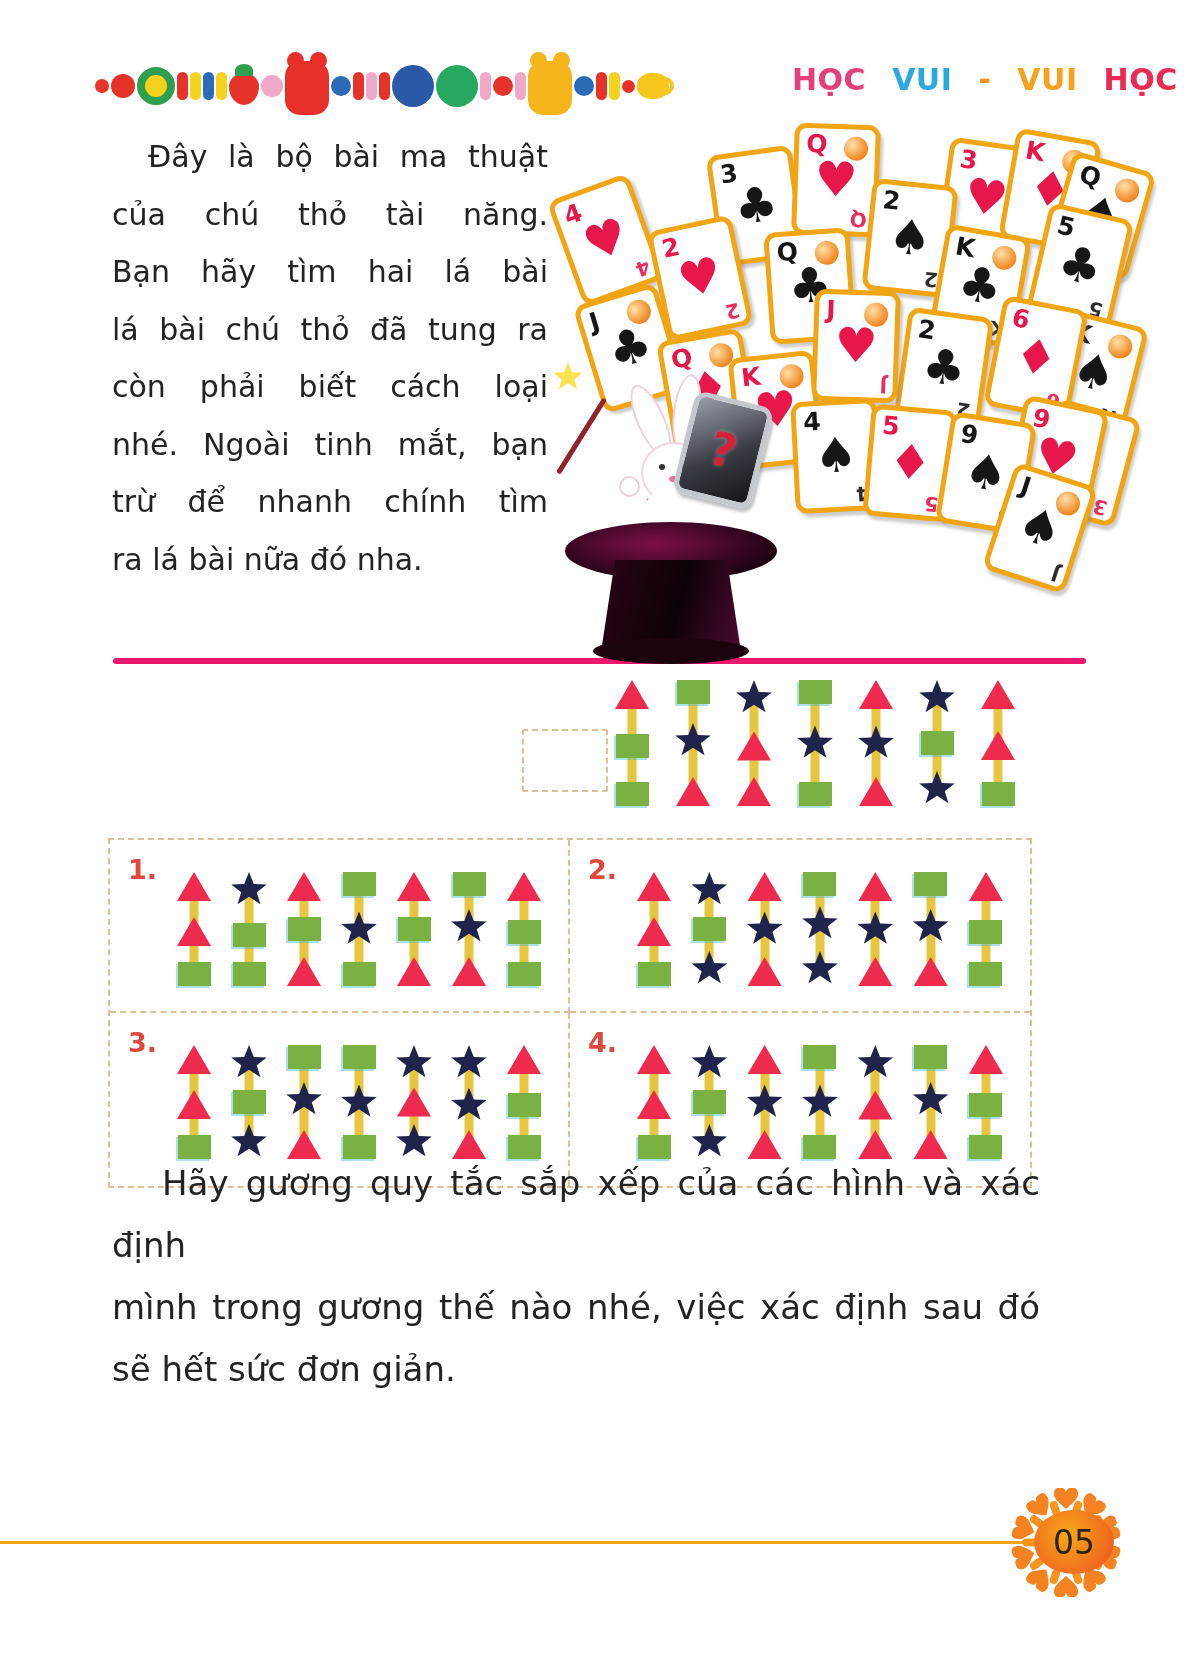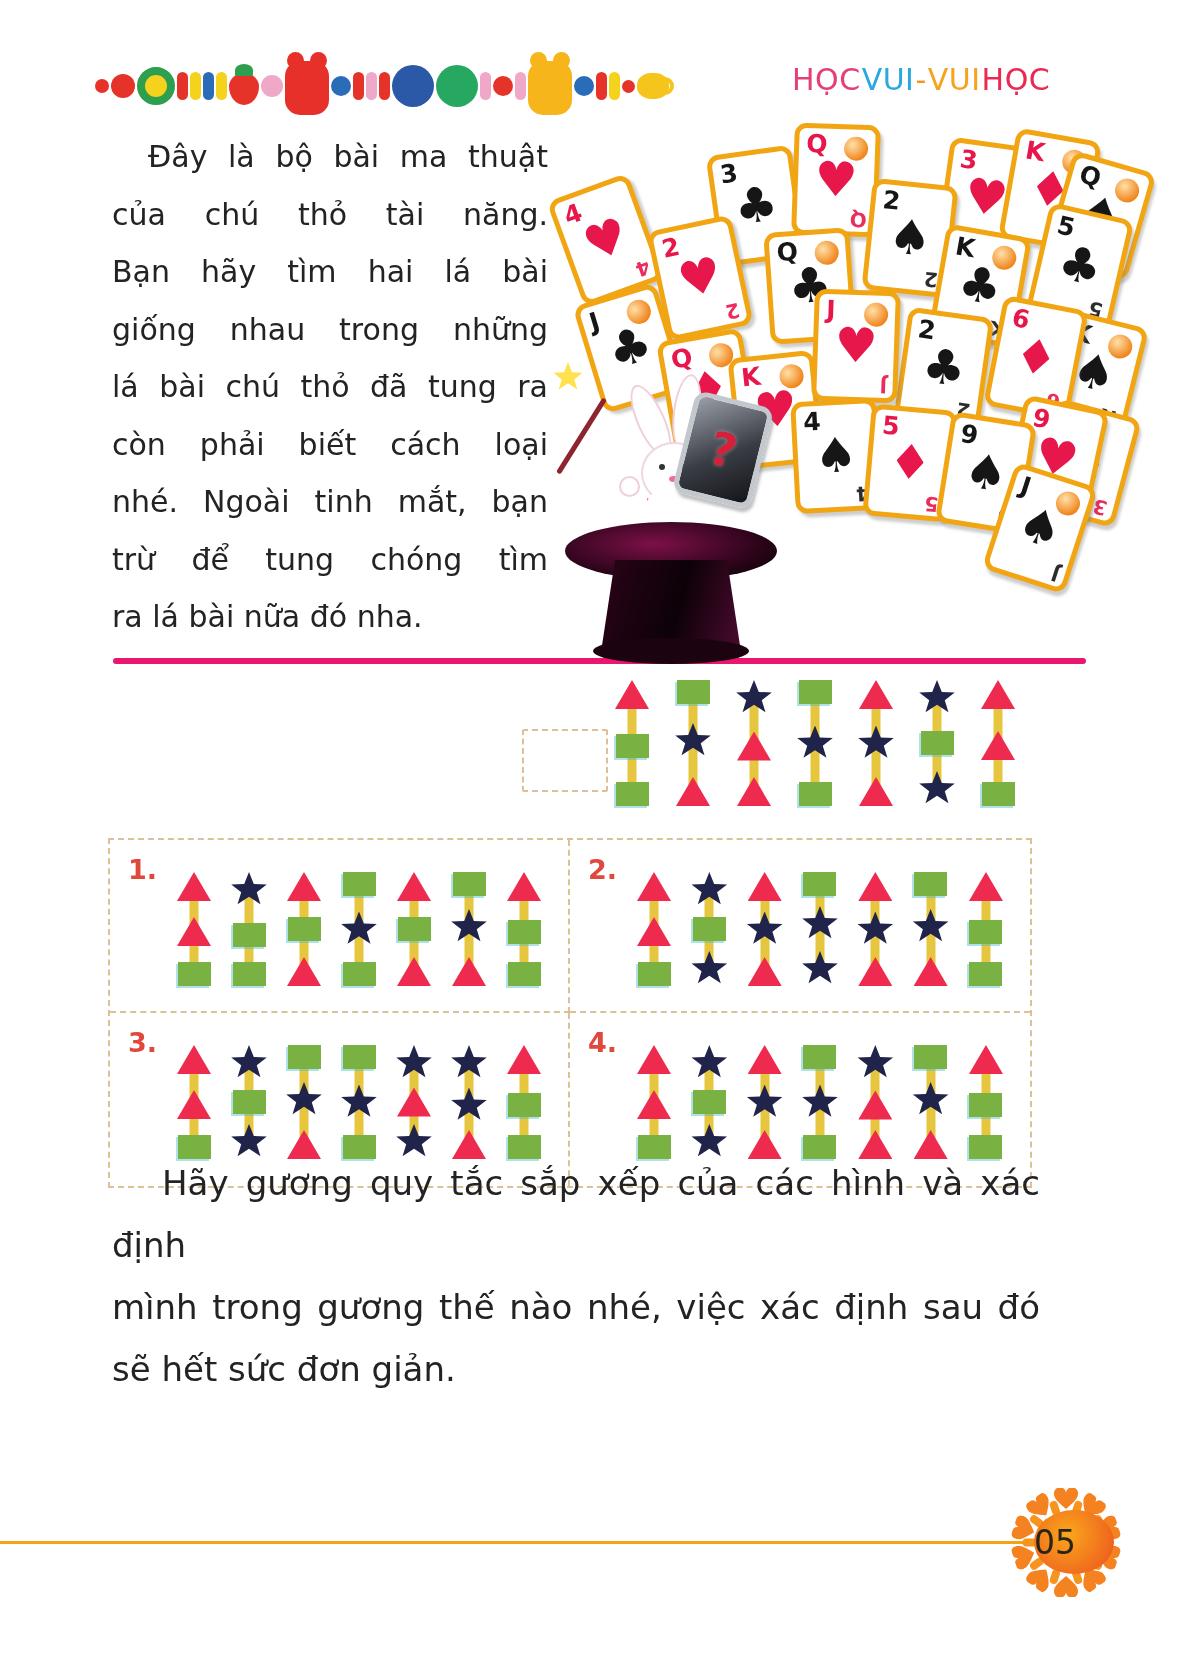--- a/index.html
+++ b/index.html
@@ -14,21 +14,21 @@
   .bead.ring{width:38px;height:38px;border-radius:50%;border:8px solid var(--r);box-sizing:border-box}
   .bead.ball{width:42px;height:42px;border-radius:50%}
   .bead.berry{width:30px;height:32px;border-radius:50% 50% 50% 50%/42% 42% 58% 58%;position:relative;margin-top:6px}
   .bead.berry::before{content:"";position:absolute;left:6px;top:-9px;width:18px;height:12px;background:#2e9e4f;border-radius:50% 50% 10% 10%}
   .bead.bear{width:44px;height:54px;border-radius:15px;position:relative;margin-top:4px}
   .bead.bear::before,.bead.bear::after{content:"";position:absolute;top:-9px;width:17px;height:17px;border-radius:50%;background:var(--c)}
   .bead.bear::before{left:2px}.bead.bear::after{right:2px}
   .bead.elephant{width:32px;height:26px;border-radius:45%;position:relative}
   .bead.elephant::after{content:"";position:absolute;right:-5px;top:4px;width:10px;height:10px;border:4px solid var(--c);border-left-color:transparent;border-radius:50%}
 
-  .title{position:absolute;left:792px;top:62px;font-size:30px;font-weight:normal;letter-spacing:.5px;display:flex;gap:1px;white-space:nowrap}
+  .title{position:absolute;left:792px;top:62px;font-size:30px;font-weight:bold;letter-spacing:.5px;display:flex;gap:26px;white-space:nowrap}
 
   
   .textblock .line{color:#232323;text-align:justify;text-align-last:justify}
   .textblock .line:last-child{text-align-last:left}
   .intro{position:absolute;left:112px;top:128px;width:436px}
   .intro .line{font-size:30px;line-height:57.5px}
   .intro .line:first-child{text-indent:36px}
   .outro{position:absolute;left:112px;top:1152px;width:928px}
   .outro .line{font-size:34px;line-height:62px}
   .outro .line:first-child{text-indent:50px}
@@ -107,21 +107,21 @@
   
   .footer-line{position:absolute;left:0;top:1541px;width:1024px;height:3px;background:#f2a413}
   .sun{position:absolute;left:1014px;top:1490px;width:104px;height:104px}
   .sun .petal{position:absolute;left:50%;top:50%;width:24px;height:21px;margin:-10px 0 0 -12px;background:#f58220;
               clip-path:path("M12 21C5 15 0 10.5 0 6A6 6 0 0 1 12 4.5A6 6 0 0 1 24 6C24 10.5 19 15 12 21Z");
               transform:rotate(var(--a)) translateY(-44px)}
   .sun .spike{position:absolute;left:50%;top:50%;width:8px;height:15px;margin:-7px 0 0 -4px;background:#f7941d;border-radius:4px;
               transform:rotate(var(--a)) translateY(-36px)}
   .sun-core{position:absolute;left:50%;top:50%;width:80px;height:64px;margin:-32px 0 0 -32px;border-radius:50%;
             background:radial-gradient(circle at 42% 38%,#f9a71b,#f06a1e 70%,#ee4323 95%);
-            display:flex;align-items:center;}
+            display:flex;align-items:center;justify-content:center}
   .sun-core span{font-size:33px;color:#2a2415}
 </style>
 </head>
 <body>
 
 <div class="page">
 
   <div class="beads">
       <span class="bead dot" style="--c: #e63329; width: 14px; height: 14px;"></span>
       <span class="bead dot" style="--c: #e63329; width: 24px; height: 24px;"></span>
@@ -154,25 +154,24 @@
       <span style="color: rgb(44, 168, 224);">VUI</span>
       <span style="color: rgb(247, 148, 29);">-</span>
       <span style="color: rgb(246, 162, 28);">VUI</span>
       <span style="color: rgb(233, 42, 82);">HỌC</span>
     </div>
 
   <div class="intro textblock">
       <div class="line">Đây là bộ bài ma thuật</div>
       <div class="line">của chú thỏ tài năng.</div>
       <div class="line">Bạn hãy tìm hai lá bài</div>
-      <div class="line">giống nhau trong những</div>
       <div class="line">lá bài chú thỏ đã tung ra</div>
       <div class="line">còn phải biết cách loại</div>
       <div class="line">nhé. Ngoài tinh mắt, bạn</div>
-      <div class="line">trừ để tung chóng tìm</div>
+      <div class="line">trừ để nhanh chính tìm</div>
       <div class="line">ra lá bài nữa đó nha.</div>
     </div>
 
   <div class="illustration">
     <div>
         <div class="card red" style="left: 18px; top: 72px; z-index: 3; transform: rotate(-20deg);">
           <span class="rank">4</span>
           <span class="pip">♥</span>
           <span class="rank2">4</span>
         </div>

